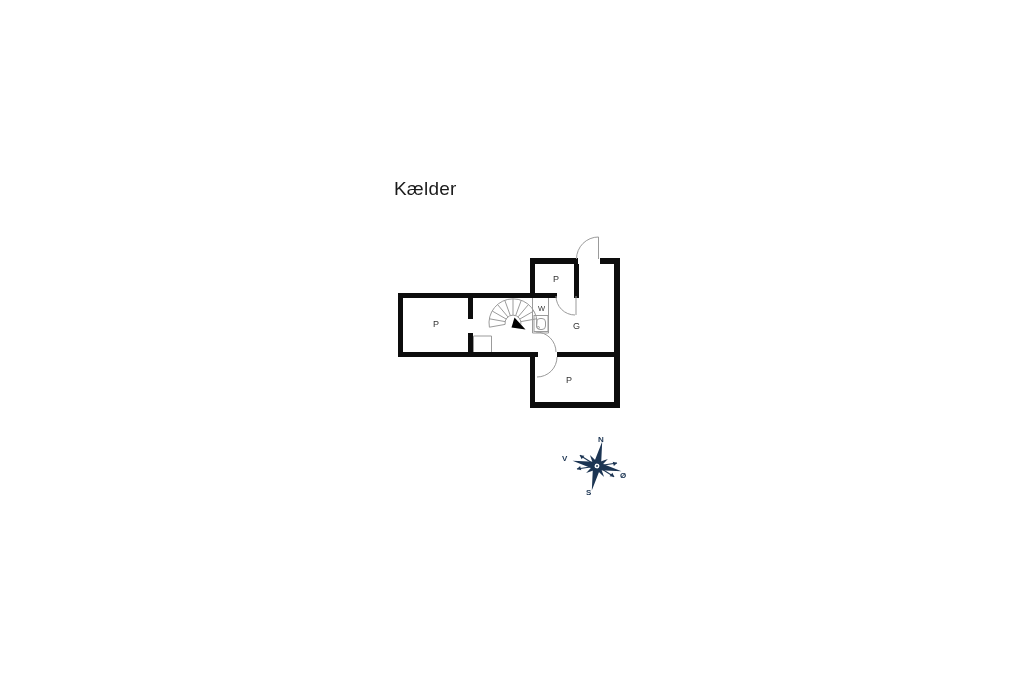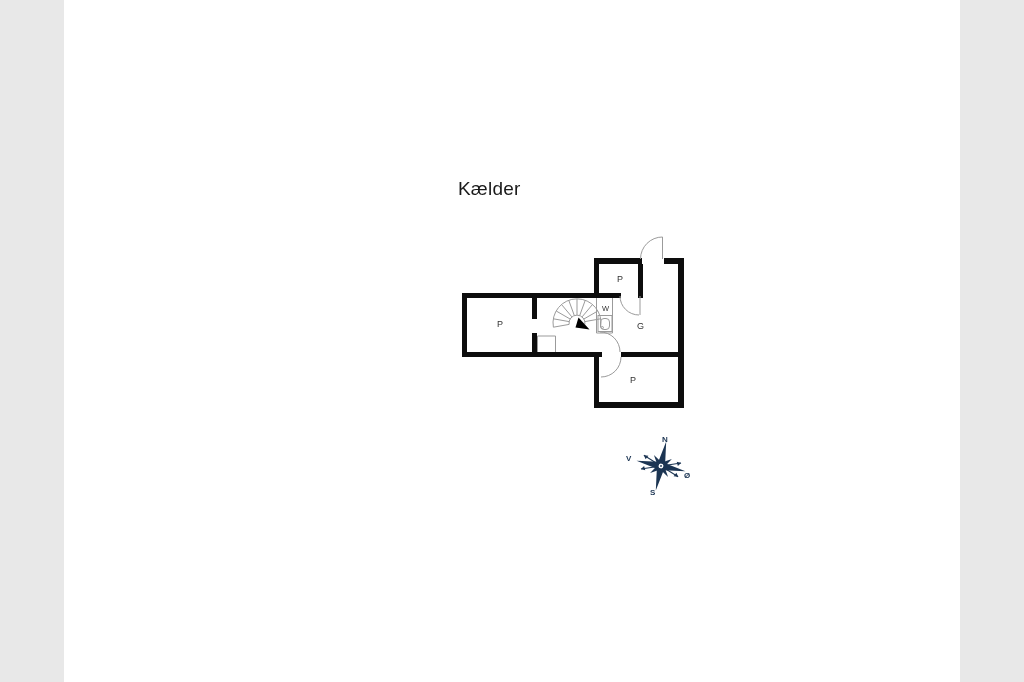--- a/index.html
+++ b/index.html
@@ -2,21 +2,21 @@
 <html style="--background: #ffffff; --wall: #0d0d0d; --thin-line: #9b9b9b; --label: #333333; --title: #1a1a1a; --compass: #1c3553;"><head>
 <meta charset="utf-8">
 <style>
   :root{
     --background:#ffffff; --wall:#0d0d0d; --thin-line:#9b9b9b;
     --label:#333333; --title:#1a1a1a; --compass:#1c3553;
   }
   html,body{margin:0;padding:0;}
   body{background:#e8e8e8;font-family:"Liberation Sans", sans-serif;}
   .canvas{
-    position:relative;width:896px;height:682px;background:var(--background);
+    position:relative;width:1024px;height:682px;background:var(--background);
     overflow:hidden;margin:0 auto;
   }
   .plan-svg{position:absolute;left:0;top:0;width:1024px;height:682px;}
   .wall{fill:var(--wall);stroke:none;}
   .thin{stroke:var(--thin-line);stroke-width:1;fill:none;}
   .fixture{stroke:var(--thin-line);stroke-width:1;fill:#ffffff;}
   .arrow{fill:#000000;stroke:none;}
   .compass-fill{fill:var(--compass);stroke:none;}
   .compass-line{stroke:var(--compass);stroke-width:1;fill:none;}
   .lbl{

